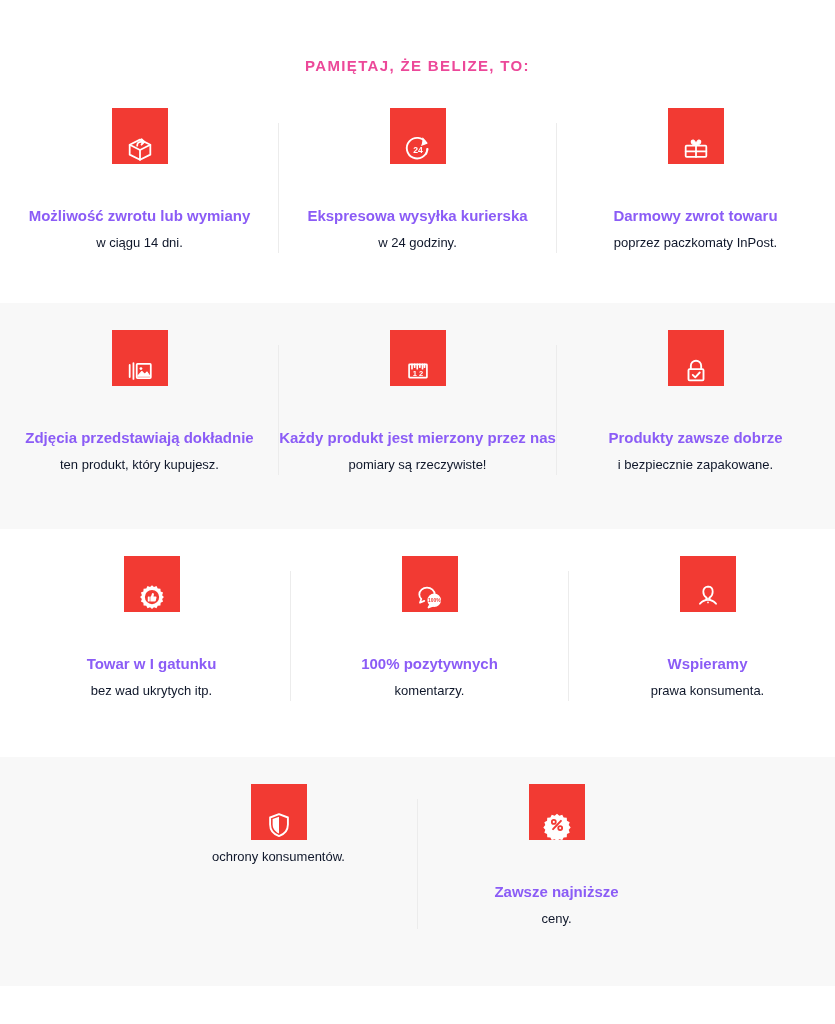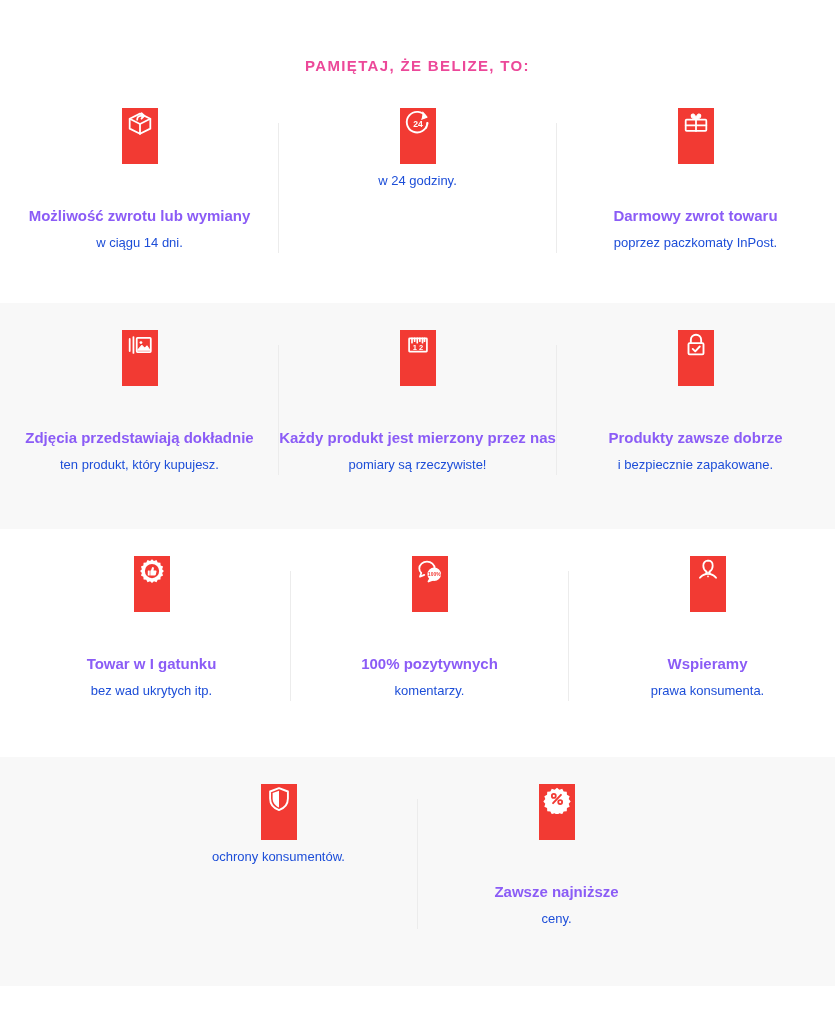--- a/index.html
+++ b/index.html
@@ -66,45 +66,45 @@
     content: "";
     position: absolute;
     right: 0;
     top: 15px;
     width: 1px;
     height: 130px;
     background: #ececec;
   }
 
   .icon-tile {
-    width: 36px;
+    width: 56px;
     height: 56px;
     background: #f23a33;
     display: flex;
-    align-items: flex-start;
+    align-items: flex-end;
     justify-content: center;
     flex: none;
   }
   .icon-tile svg { display: block; }
 
   .feature-title {
     margin-top: 42px;
     font-size: 15px;
     font-weight: 600;
     color: #8b5cf6;
     line-height: 20px;
     text-align: center;
     white-space: nowrap;
   }
 
   .feature-sub {
     margin-top: 8px;
     font-size: 13px;
     font-weight: 400;
-    color: #1d4ed8;
+    color: #0f172a;
     line-height: 18px;
     text-align: center;
     white-space: nowrap;
   }
 
   
   .feature-row--two { justify-content: center; }
 </style>
 </head>
 <body>
@@ -132,20 +132,21 @@
 
       <div class="feature has-divider">
         <div class="icon-tile">
           <svg width="30" height="30" viewBox="0 0 32 32" fill="none" stroke="#ffffff" stroke-width="2" stroke-linecap="round">
             <path d="M24.5 9.5 A11 11 0 1 0 26 16"></path>
             <path d="M21 4.5 L25.6 9.8 L19.9 12" fill="#ffffff" stroke="#ffffff" stroke-width="1.2" stroke-linejoin="round"></path>
             <path d="M26 16 A10 10 0 0 1 24.6 21" stroke-dasharray="1.6 2.6"></path>
             <text x="16" y="20.2" font-family="'Liberation Sans',sans-serif" font-size="9.2" font-weight="bold" fill="#ffffff" stroke="none" text-anchor="middle">24</text>
           </svg>
         </div>
+        <div class="feature-title">Ekspresowa wysyłka kurierska</div>
         <div class="feature-sub">w 24 godziny.</div>
       </div>
 
       <div class="feature">
         <div class="icon-tile">
           <svg width="30" height="30" viewBox="0 0 32 32" fill="none" stroke="#ffffff" stroke-width="1.9" stroke-linecap="round" stroke-linejoin="round">
             <rect x="5" y="12.5" width="22" height="12" rx="1"></rect>
             <path d="M5 18.5 H27"></path>
             <path d="M16 12.5 V24.5"></path>
             <path d="M16 12 C13.5 12 11 10.5 11 8.5 C11 7 12 6.2 13.2 6.6 C14.6 7.1 15.6 9.4 16 12 Z" fill="#ffffff" stroke="#ffffff" stroke-width="1.3"></path>

